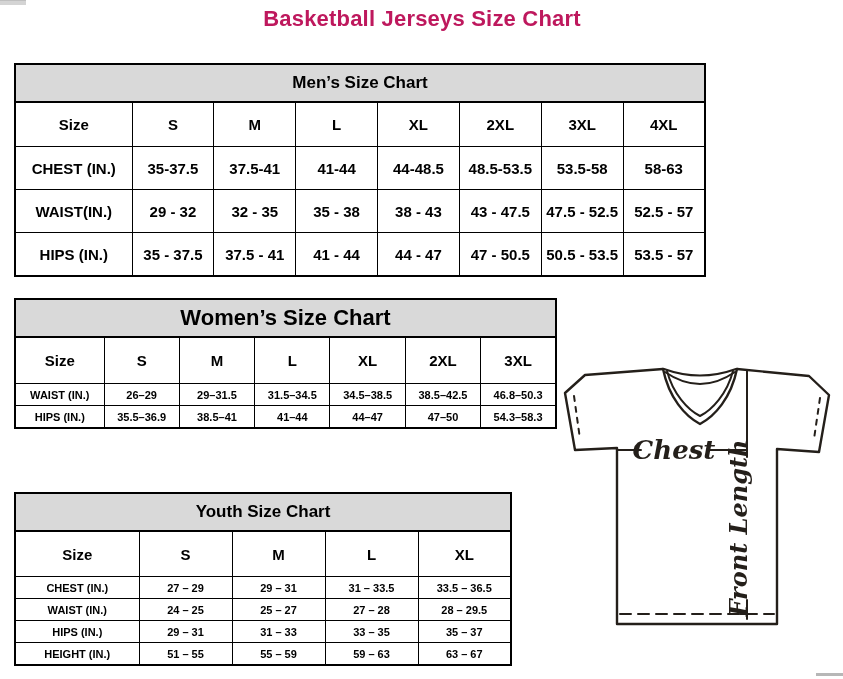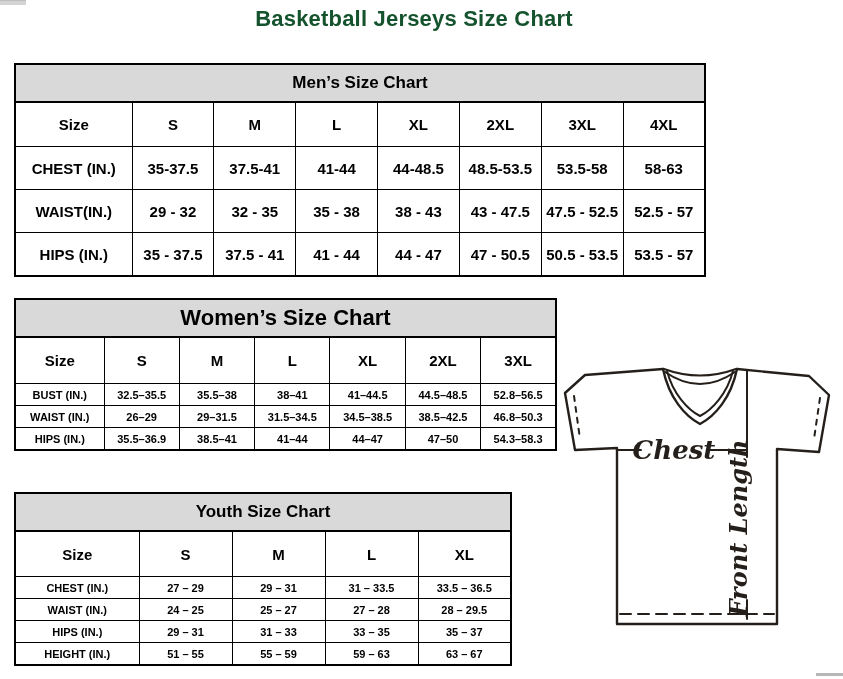--- a/index.html
+++ b/index.html
@@ -1,22 +1,22 @@
 <!DOCTYPE html>
 <html><head>
 <meta charset="utf-8">
 <style>
   html,body{margin:0;padding:0;}
   body{
     width:843px;height:679px;position:relative;overflow:hidden;
     background:#ffffff;font-family:"Liberation Sans",sans-serif;
   }
   .page-title{
-    position:absolute;top:6px;left:8px;width:812px;margin:0;
-    text-align:center;font-size:22px;font-weight:bold;color:#14532d;
+    position:absolute;top:6px;left:16px;width:812px;margin:0;
+    text-align:center;font-size:22px;font-weight:bold;color:#be185d;
     letter-spacing:0.2px;
   }
   table.size-table{
     position:absolute;border-collapse:collapse;table-layout:fixed;
     border:2px solid #000;background:#fff;
   }
   .size-table th,.size-table td{
     border:1px solid #000;text-align:center;vertical-align:middle;
     font-weight:bold;color:#000;padding:0;overflow:hidden;white-space:nowrap;
   }
@@ -132,29 +132,20 @@
         <th>S</th>
         <th>M</th>
         <th>L</th>
         <th>XL</th>
         <th>2XL</th>
         <th>3XL</th>
       </tr>
     </thead>
     <tbody>
       <tr>
-        <th class="rowlabel">BUST (IN.)</th>
-        <td>32.5–35.5</td>
-        <td>35.5–38</td>
-        <td>38–41</td>
-        <td>41–44.5</td>
-        <td>44.5–48.5</td>
-        <td>52.8–56.5</td>
-      </tr>
-      <tr>
         <th class="rowlabel">WAIST (IN.)</th>
         <td>26–29</td>
         <td>29–31.5</td>
         <td>31.5–34.5</td>
         <td>34.5–38.5</td>
         <td>38.5–42.5</td>
         <td>46.8–50.3</td>
       </tr>
       <tr>
         <th class="rowlabel">HIPS (IN.)</th>

